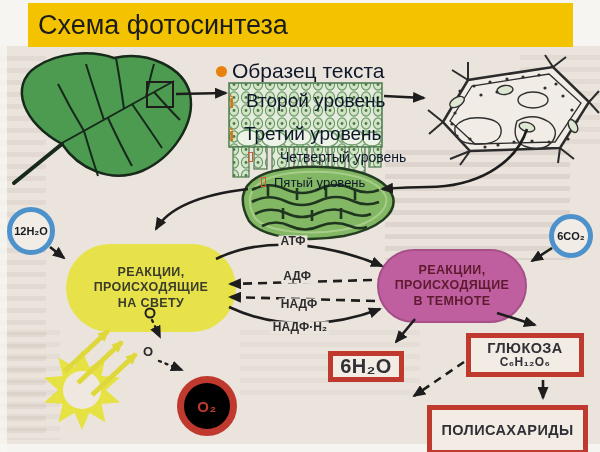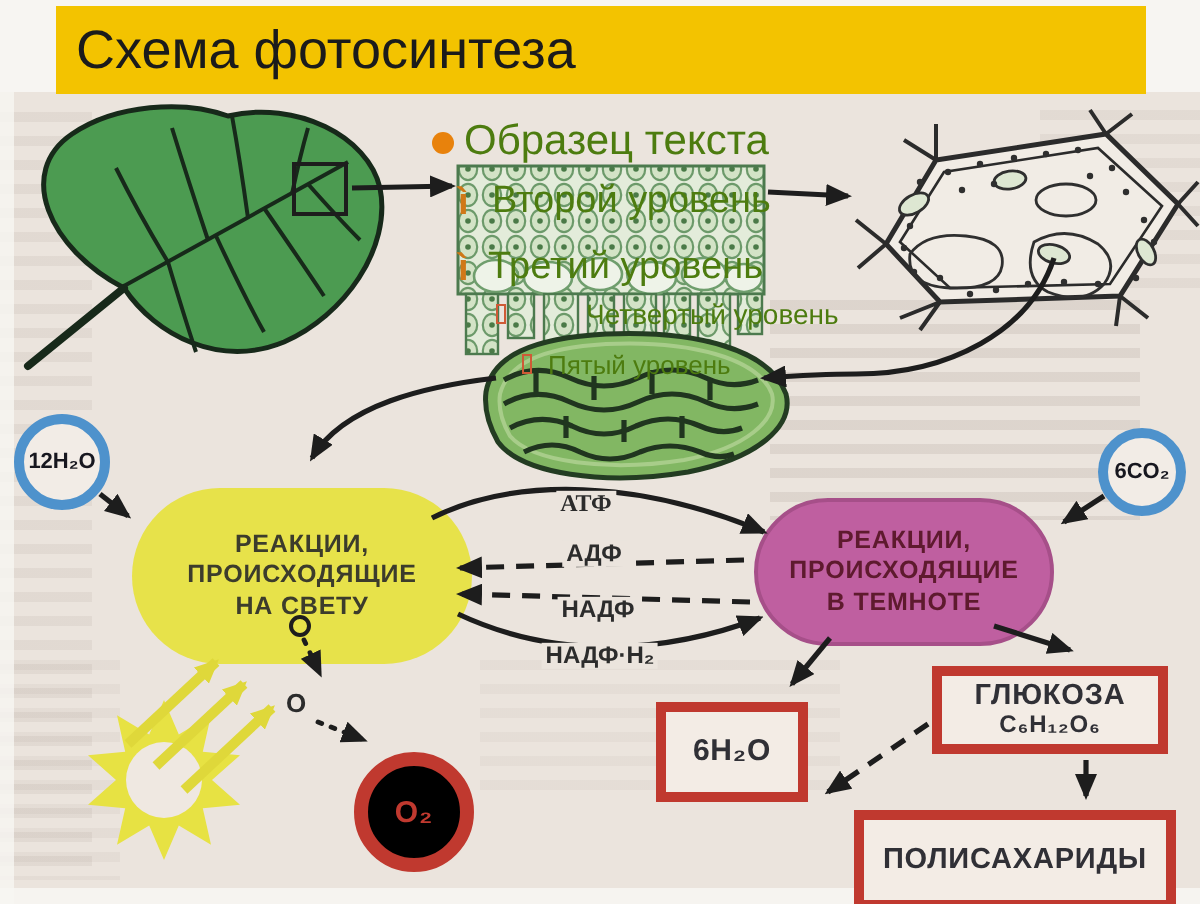--- a/index.html
+++ b/index.html
@@ -6,46 +6,46 @@
   .slide{position:relative;width:600px;height:452px;overflow:hidden;background:#f7f5f2;
          font-family:"Liberation Sans","DejaVu Sans",sans-serif;}
   .abs{position:absolute;}
   .scan{left:0;top:46px;width:600px;height:406px;background:#ebe4dd;z-index:0;}
   .ghost{background-image:repeating-linear-gradient(to bottom,rgba(125,108,98,0.16) 0 5px,rgba(125,108,98,0) 5px 12px);z-index:1;}
   .titlebar{left:28px;top:3px;width:545px;height:44px;background:#f3c300;z-index:40;}
   .titlebar span{display:block;padding-left:10px;line-height:44px;font-size:27px;color:#1b1b1b;}
   svg.layer{left:0;top:0;width:600px;height:452px;pointer-events:none;}
   #art{z-index:2;} #arrows{z-index:20;}
   
-  .ph{z-index:30;color:#4d7c0f;white-space:nowrap;}
+  .ph{z-index:30;color:#0f172a;white-space:nowrap;}
   .ph-bullet{left:216px;top:66px;width:11px;height:11px;border-radius:50%;background:#e8820c;z-index:30;}
   .ph1{left:232px;top:59px;font-size:21px;}
   .phm{color:#d07818;font-weight:bold;font-size:19px;z-index:30;}
   .ph2{left:246px;top:90px;font-size:19px;}
   .ph3{left:244px;top:123px;font-size:19px;}
   .sqm{width:5px;height:10px;border:1.5px solid #cf5a36;z-index:30;box-sizing:border-box;}
-  .ph4{left:273px;top:149px;font-size:14px;padding-left:20px;}
+  .ph4{left:260px;top:149px;font-size:14px;padding-left:20px;}
   .ph5{left:274px;top:175px;font-size:13px;}
   
   .ring{box-sizing:border-box;border-radius:50%;display:flex;align-items:center;justify-content:center;
         font-weight:bold;z-index:10;}
   .blue{border:5px solid #4e92cc;background:#f2ece6;color:#17171f;font-size:11px;}
   .water{left:7px;top:207px;width:48px;height:48px;}
   .co2{left:549px;top:214px;width:44px;height:44px;}
   .o2ring{left:177px;top:376px;width:60px;height:60px;border:7px solid #c0392f;background:#000000;
           color:#c0392f;font-size:15px;letter-spacing:.5px;}
   .ellipse{box-sizing:border-box;display:flex;flex-direction:column;align-items:center;justify-content:center;
            font-weight:bold;font-size:12.5px;letter-spacing:.4px;line-height:1.25;text-align:center;z-index:10;}
   .light{left:66px;top:244px;width:170px;height:88px;border-radius:44px;background:#e7e24a;color:#3c3c2c;}
   .dark{left:377px;top:249px;width:150px;height:74px;border-radius:37px;background:#bf5fa0;
         border:2px solid #a64f89;color:#5e1a2e;}
   .redbox{box-sizing:border-box;border:5px solid #c0392f;background:#f3ece5;color:#303036;font-weight:bold;
           display:flex;flex-direction:column;align-items:center;justify-content:center;text-align:center;
           letter-spacing:.4px;z-index:10;line-height:1.15;}
-  .waterbox{left:328px;top:351px;width:76px;height:50px;font-size:15px;}
+  .waterbox{left:328px;top:351px;width:76px;height:31px;font-size:20px;}
   .glucosebox{left:466px;top:333px;width:118px;height:44px;font-size:14.5px;}
   .glucosebox .formula{font-size:12px;}
   .otherbox{left:283px;top:403px;width:118px;height:39px;font-size:12.5px;}
   .polybox{left:427px;top:405px;width:161px;height:50px;font-size:14.5px;}
   .clbl{transform:translate(-50%,-50%);font-size:12px;font-weight:bold;color:#2c2c2c;background:#ebe4dd;
         padding:0 2px;line-height:1.1;white-space:nowrap;z-index:30;}
   .strip-bottom{left:0;top:444px;width:600px;height:8px;background:#f6f4f0;z-index:3;}
   .strip-left{left:0;top:46px;width:7px;height:406px;background:rgba(248,246,243,.8);z-index:3;}
 </style>
 </head>
@@ -252,19 +252,19 @@
   <div class="abs ph ph1">Образец текста</div>
   <div class="abs phm" style="left:229px;top:91px;">ì</div>
   <div class="abs ph ph2">Второй уровень</div>
   <div class="abs phm" style="left:229px;top:124px;">ì</div>
   <div class="abs ph ph3">Третий уровень</div>
   <div class="abs sqm" style="left:248px;top:152px;"></div>
   <div class="abs ph ph4">Четвертый уровень</div>
   <div class="abs sqm" style="left:261px;top:177px;"></div>
   <div class="abs ph ph5">Пятый уровень</div>
 
-  <div class="abs clbl" style="left:293px;top:252px;font-family:Liberation Serif, serif;">АТФ</div>
+  <div class="abs clbl" style="left:293px;top:242px;">АТФ</div>
   <div class="abs clbl" style="left:297px;top:277px;">АДФ</div>
   <div class="abs clbl" style="left:299px;top:305px;">НАДФ</div>
   <div class="abs clbl" style="left:300px;top:328px;">НАДФ·Н₂</div>
   <div class="abs clbl" style="left:148px;top:352px;font-size:13px;">О</div>
 
 </div>
 
 </body></html>

